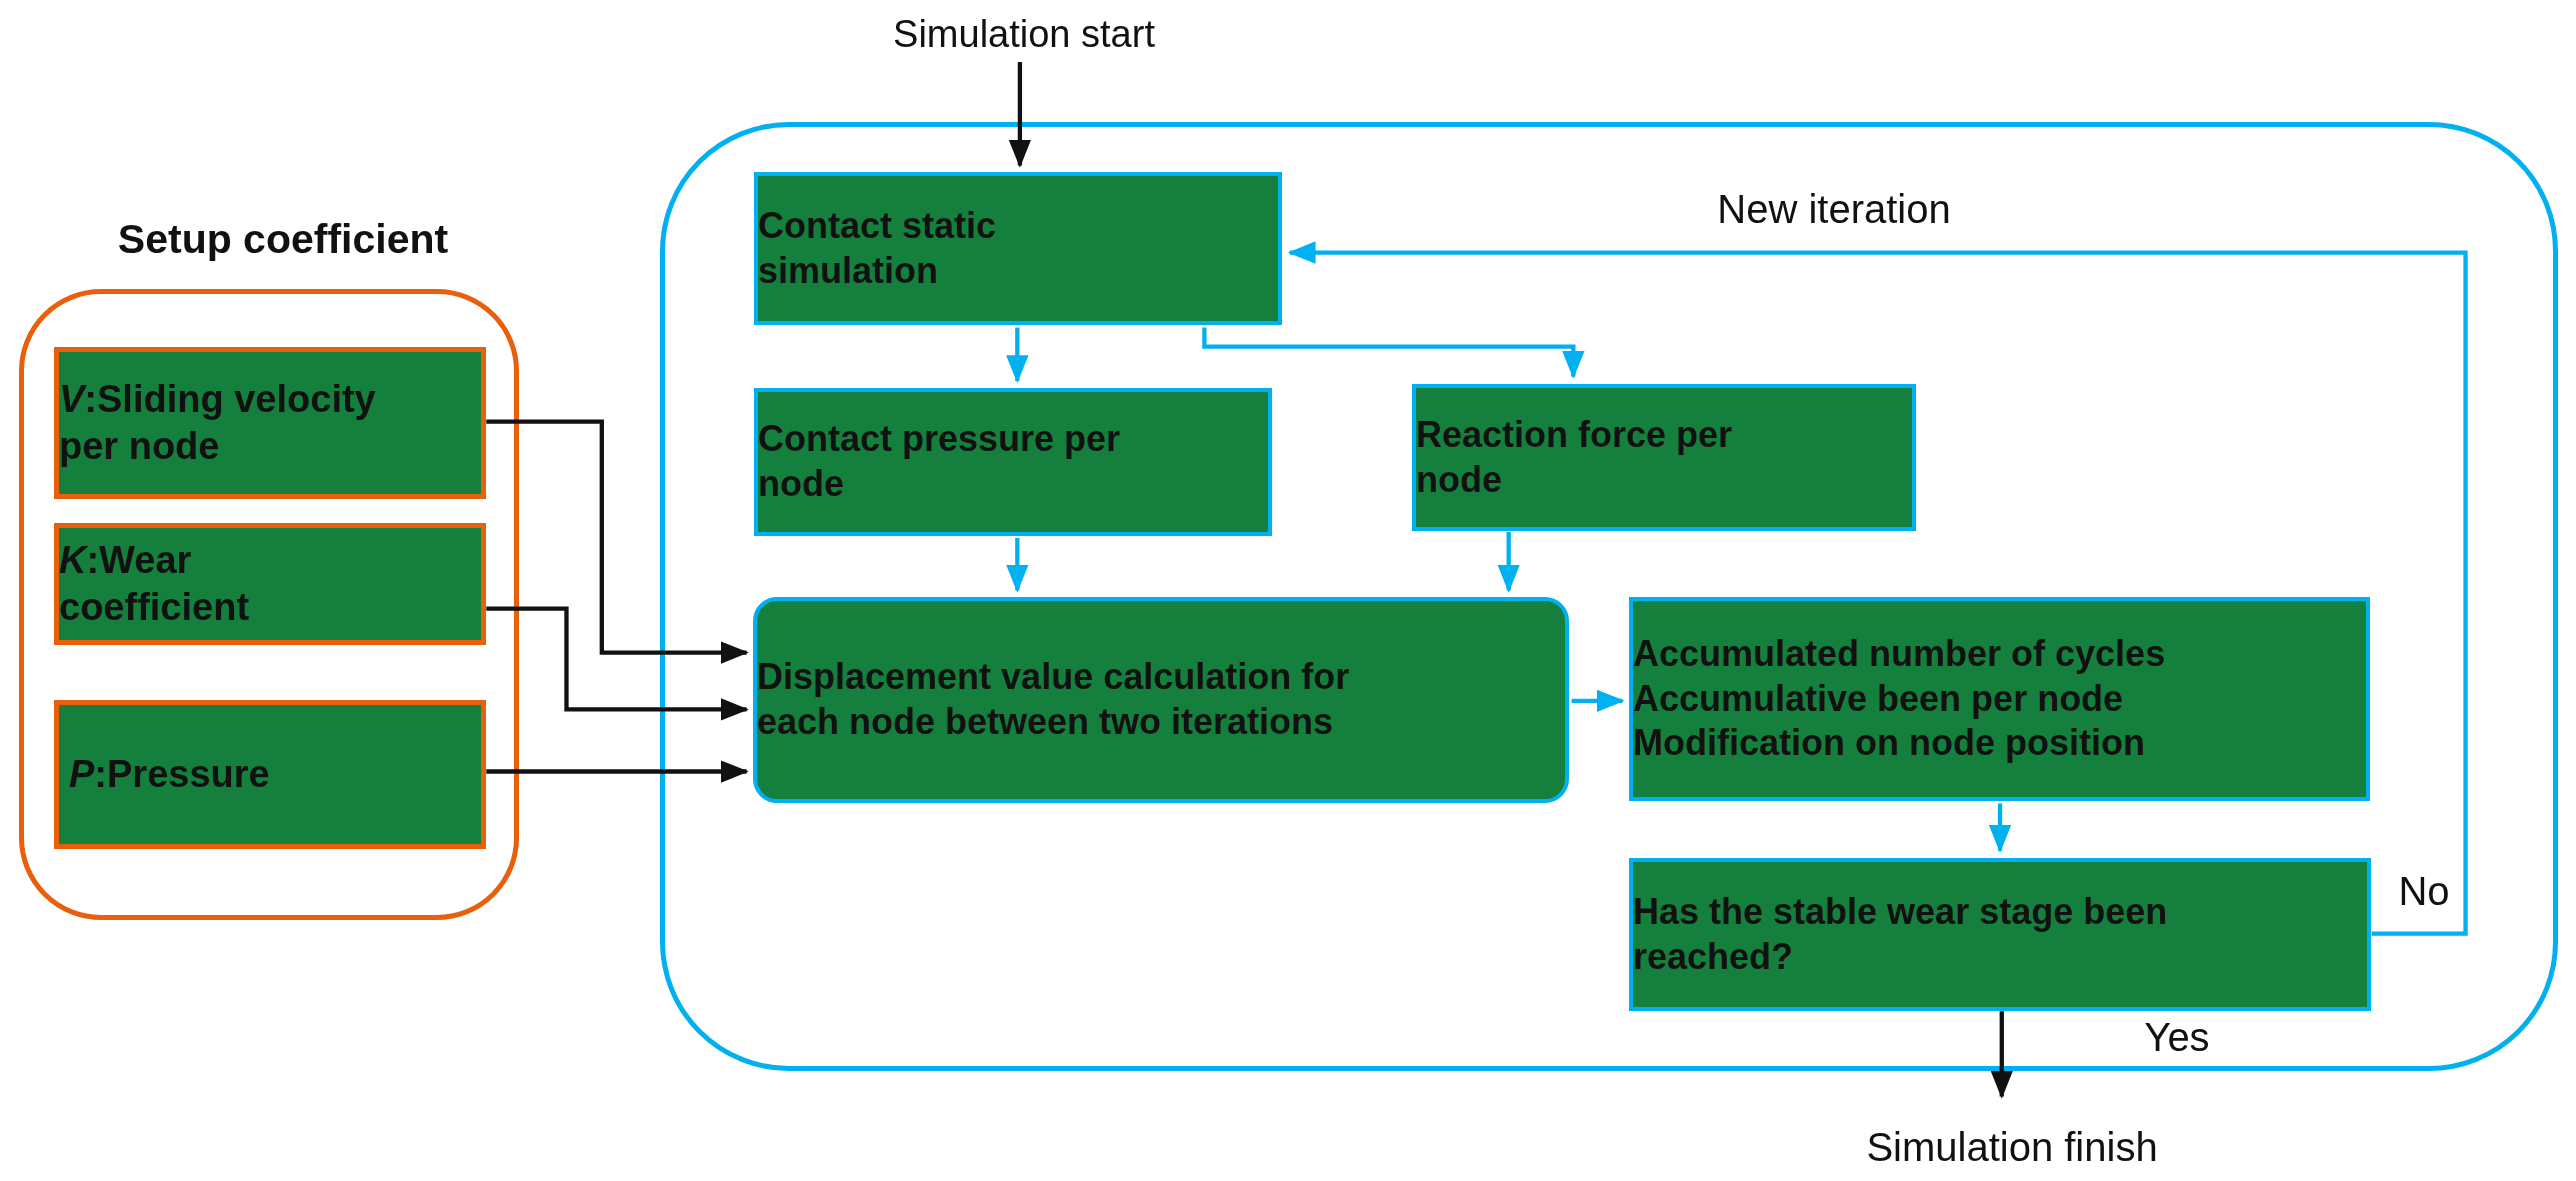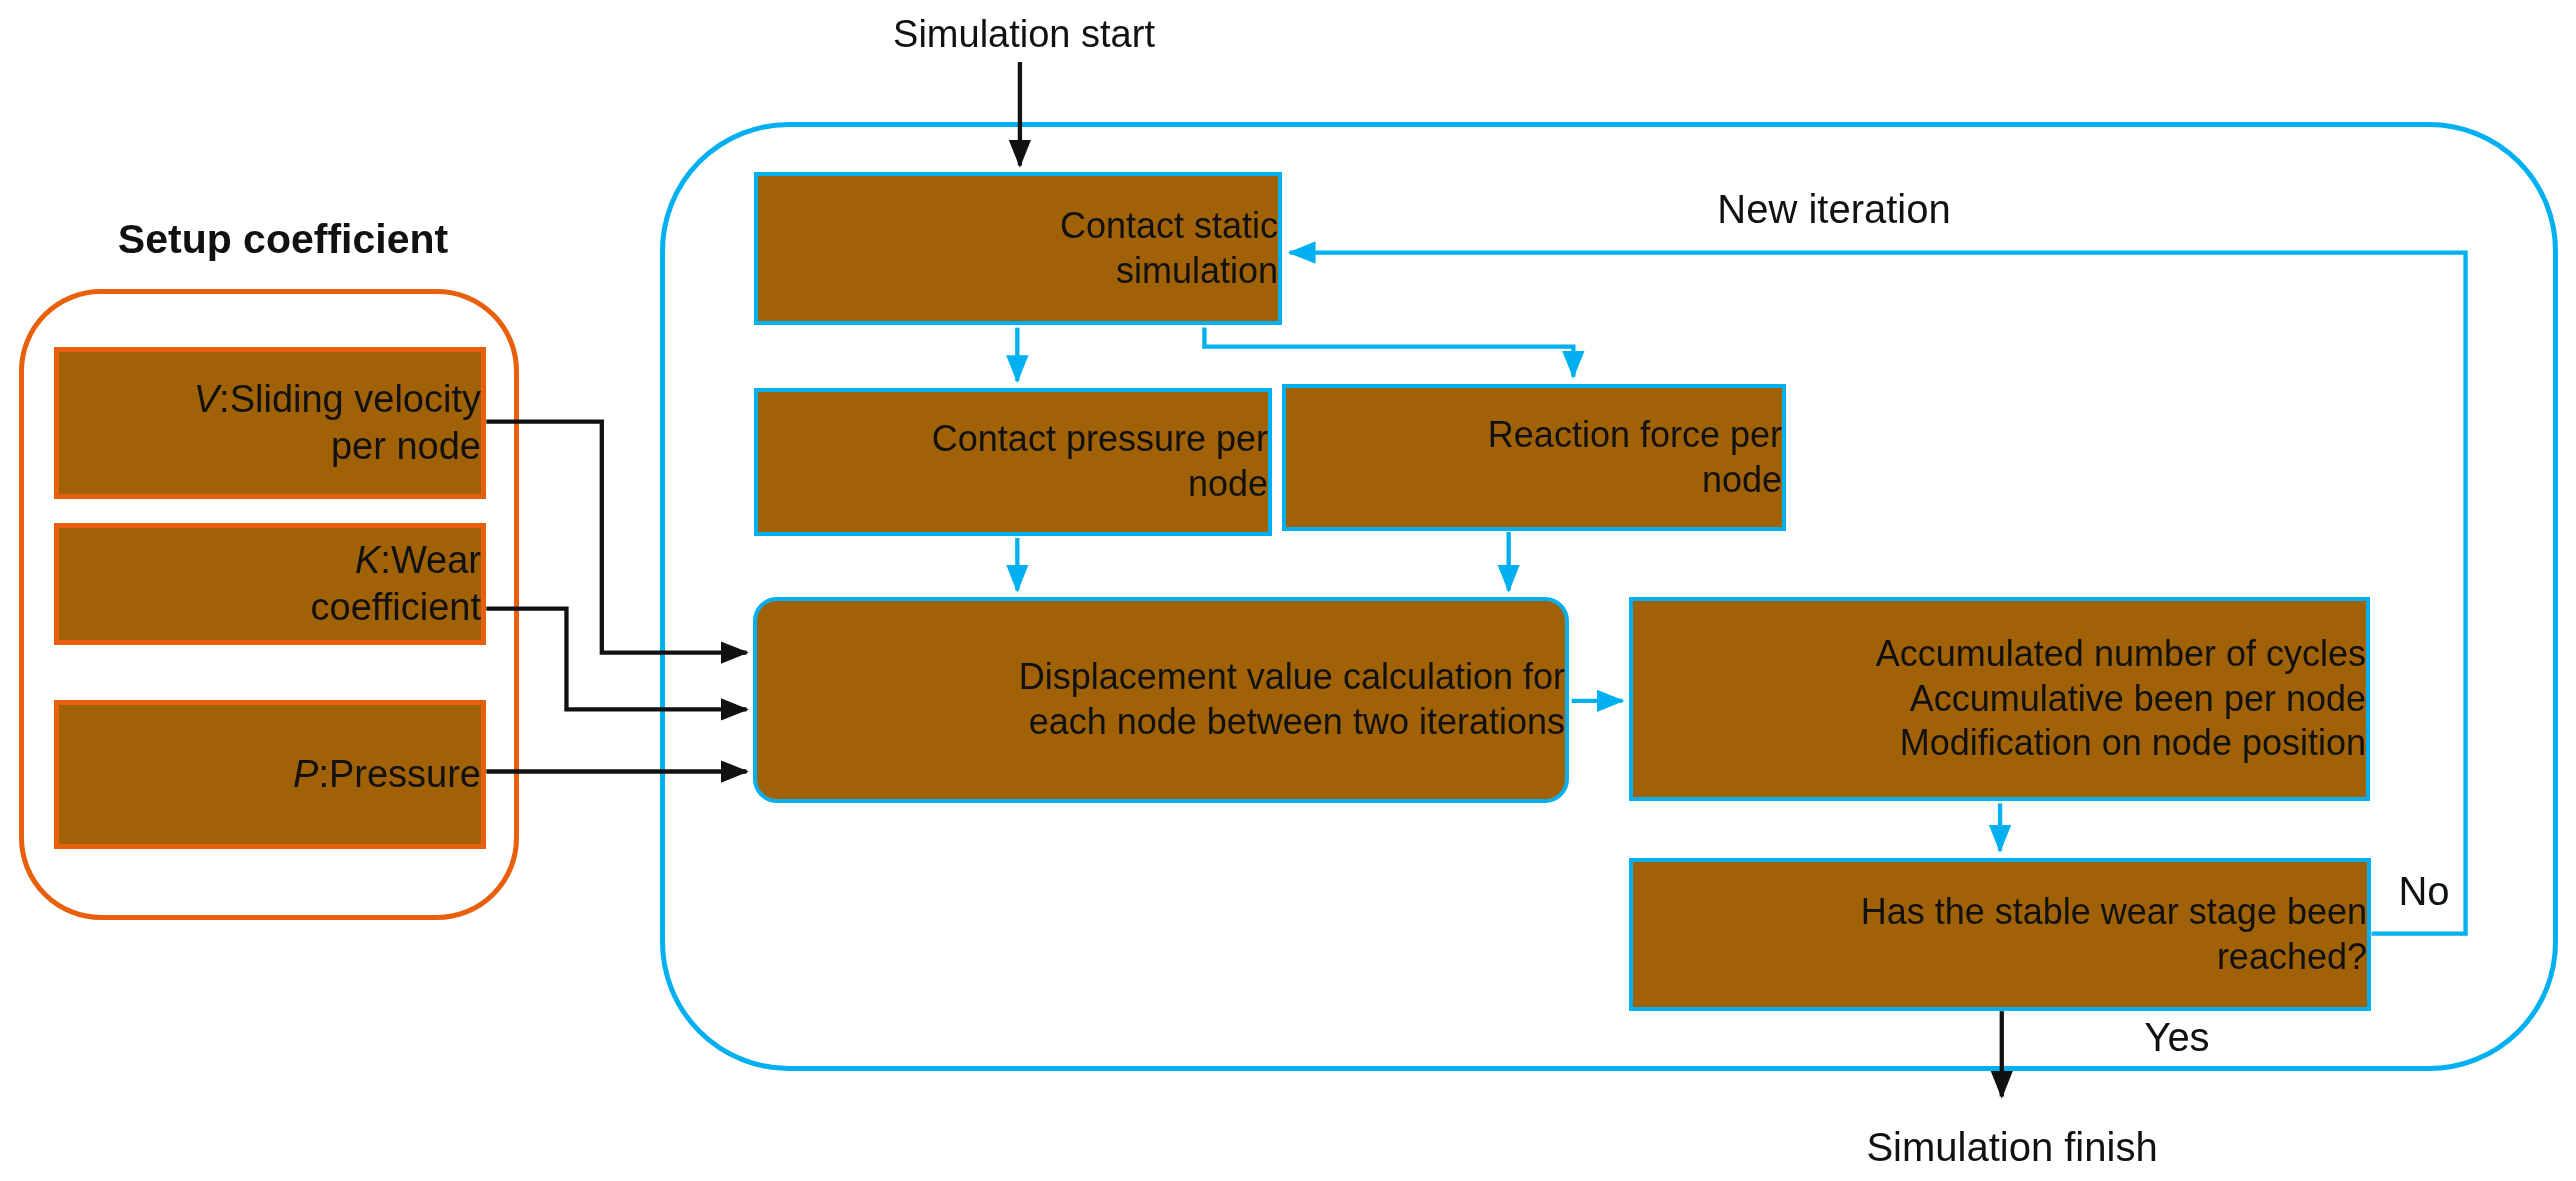--- a/index.html
+++ b/index.html
@@ -21,32 +21,32 @@
     background:transparent;
   }
   .setup-rect{
     position:absolute;left:19px;top:289px;width:500px;height:631px;
     border:5.2px solid #E8600C;border-radius:82px;box-sizing:border-box;
     background:transparent;
   }
 
   
   .node{
-    position:absolute;box-sizing:border-box;background:#a16207;
-    display:flex;flex-direction:column;justify-content:center;align-items:flex-end;
-    text-align:center;font-size:36px;line-height:1.24;color:#111;
+    position:absolute;box-sizing:border-box;background:#15803d;
+    display:flex;flex-direction:column;justify-content:center;align-items:flex-start;
+    text-align:center;font-size:36px;line-height:1.24;color:#111;font-weight:bold;
   }
   .node .ln{display:block;}
   .cyan{border:4.3px solid #00B0F0;}
   .orange{border:5.2px solid #E8600C;font-size:38px;}
   .sym{font-style:italic;}
 
   #contact-static   {left:754px; top:172px; width:528px; height:153px;}
   #contact-pressure {left:754px; top:388px; width:518px; height:148px;}
-  #reaction-force   {left:1282px;top:384px; width:504px; height:147px;}
+  #reaction-force   {left:1412px;top:384px; width:504px; height:147px;}
   #displacement     {left:753px; top:597px; width:816px; height:206px;border-radius:24px;}
   #accumulated      {left:1629px;top:597px; width:741px; height:204px;}
   #stable-check     {left:1629px;top:858px; width:742px; height:153px;}
 
   #v-box{left:54px;top:347px;width:432px;height:152px;}
   #k-box{left:54px;top:523px;width:432px;height:122px;}
   #p-box{left:54px;top:700px;width:432px;height:149px;padding-left:10px;}
 
   
   .lbl{

